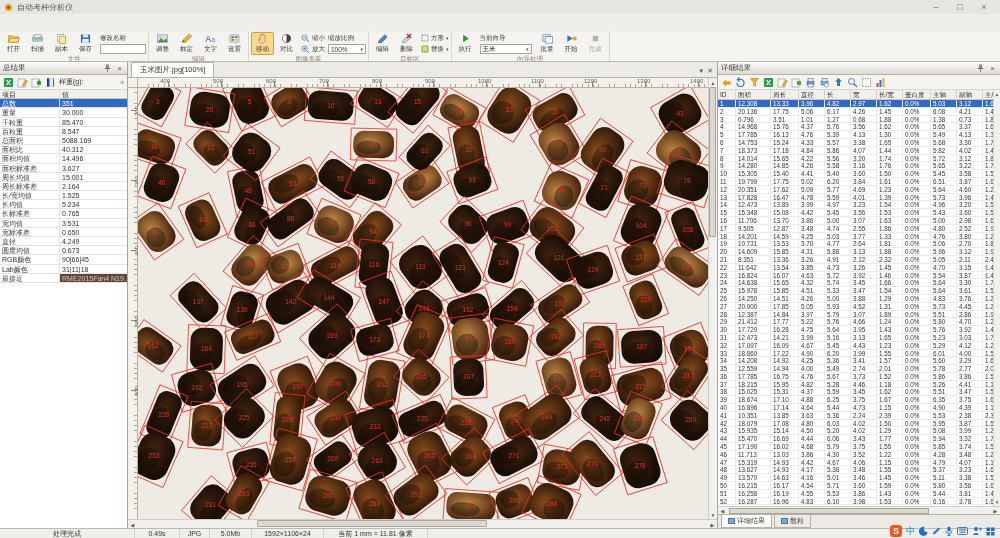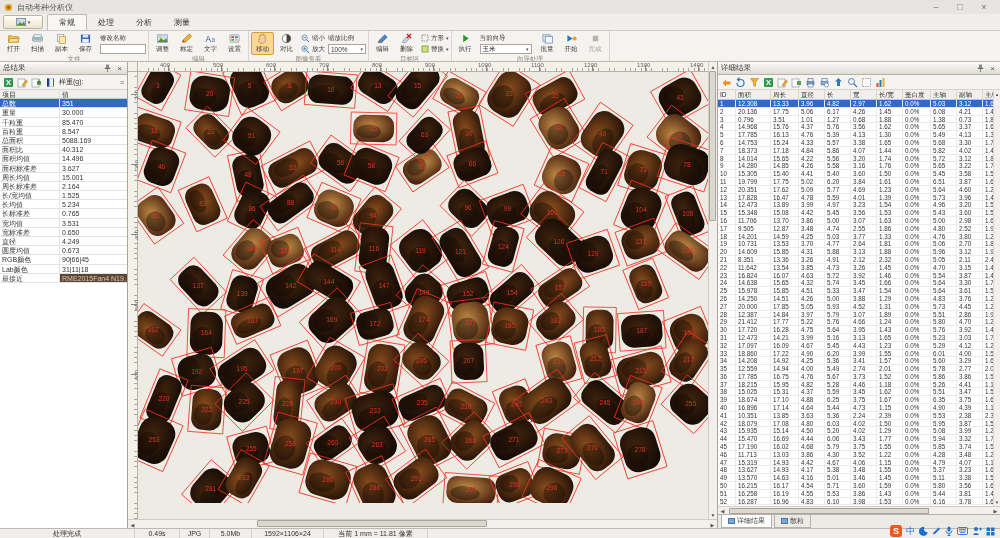--- a/index.html
+++ b/index.html
@@ -118,34 +118,20 @@
         <circle cx="5" cy="5" r="1.6" fill="#9a5a10"></circle>
       </svg>
     <span class="apptitle">自动考种分析仪</span>
     <div class="winbtns">
       <div class="winbtn">–</div>
       <div class="winbtn">□</div>
       <div class="winbtn">×</div>
     </div>
   </div>
 
-  <div class="menurow">
-    <div class="appbtn">
-      <svg width="10" height="8" viewBox="0 0 10 8">
-          <rect x="0.5" y="0.5" width="9" height="7" fill="#cfe0f2" stroke="#7a92b8"></rect>
-          <circle cx="3" cy="3" r="1" fill="#e8c03a"></circle>
-          <path d="M1 7 L4 4 L6 6 L8 3 L9 7 Z" fill="#5a8a4a"></path>
-        </svg>
-      <span class="dd">▾</span>
-    </div>
-    <div class="mtab active">常规</div>
-    <div class="mtab">处理</div>
-    <div class="mtab">分析</div>
-    <div class="mtab">测量</div>
-  </div>
 
   <div class="ribbon">
 
     <div class="rgroup">
       <div class="rgcontent">
         <div class="rbtn">
           <svg class="icon12" viewBox="0 0 13 12">
               <path d="M1 3 L5 3 L6 4 L12 4 L12 10 L1 10 Z" fill="#f0c050" stroke="#b08820" stroke-width="0.7"></path>
               <path d="M1 10 L3 6 L13 6 L11 10 Z" fill="#ffe08a" stroke="#b08820" stroke-width="0.7"></path>
             </svg>
@@ -460,20 +446,27 @@
         </div>
         <div class="lp-row closest">
           <div class="c1">最接近</div>
           <div class="c2">RME2015Fan4 N19…</div>
         </div>
       </div>
     <div class="lp-fill"></div>
   </div>
 
   <div class="viewer">
+    <div class="vtabbar">
+      <div class="vtab">玉米图片.jpg[100%]</div>
+      <div class="vtab-icons">
+        <span>▾</span>
+        <span>✕</span>
+      </div>
+    </div>
     <div class="view-body">
       <div class="vruler">
         <div class="vr-corner"></div>
         <div class="vr-ticks" id="vRuler">
             <span class="vr-lab" style="top:18px">200</span>
             <span style="position:absolute;top:22px;right:0;height:1px;width:6px;background:#8a867c"></span>
             <span class="vr-lab" style="top:88px">300</span>
             <span style="position:absolute;top:92px;right:0;height:1px;width:6px;background:#8a867c"></span>
             <span class="vr-lab" style="top:158px">400</span>
             <span style="position:absolute;top:162px;right:0;height:1px;width:6px;background:#8a867c"></span>

